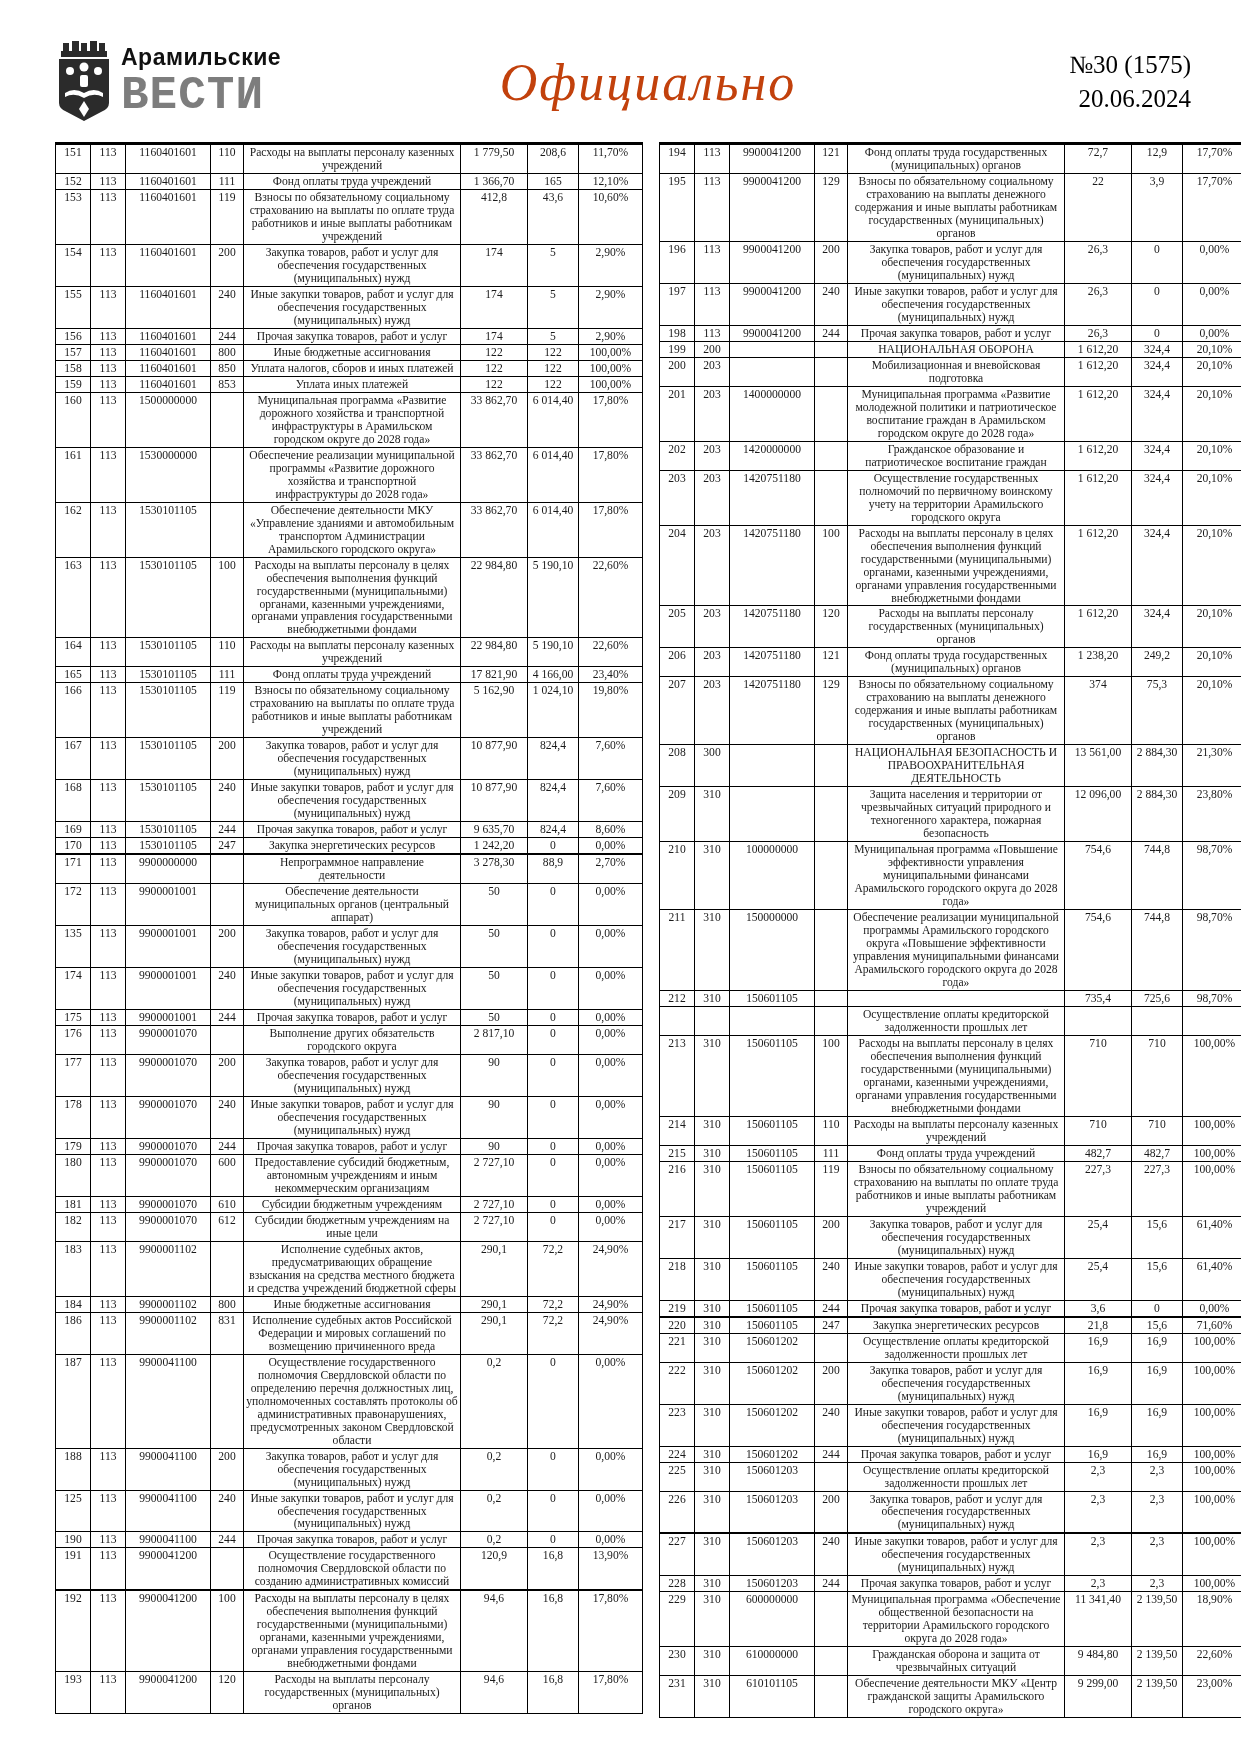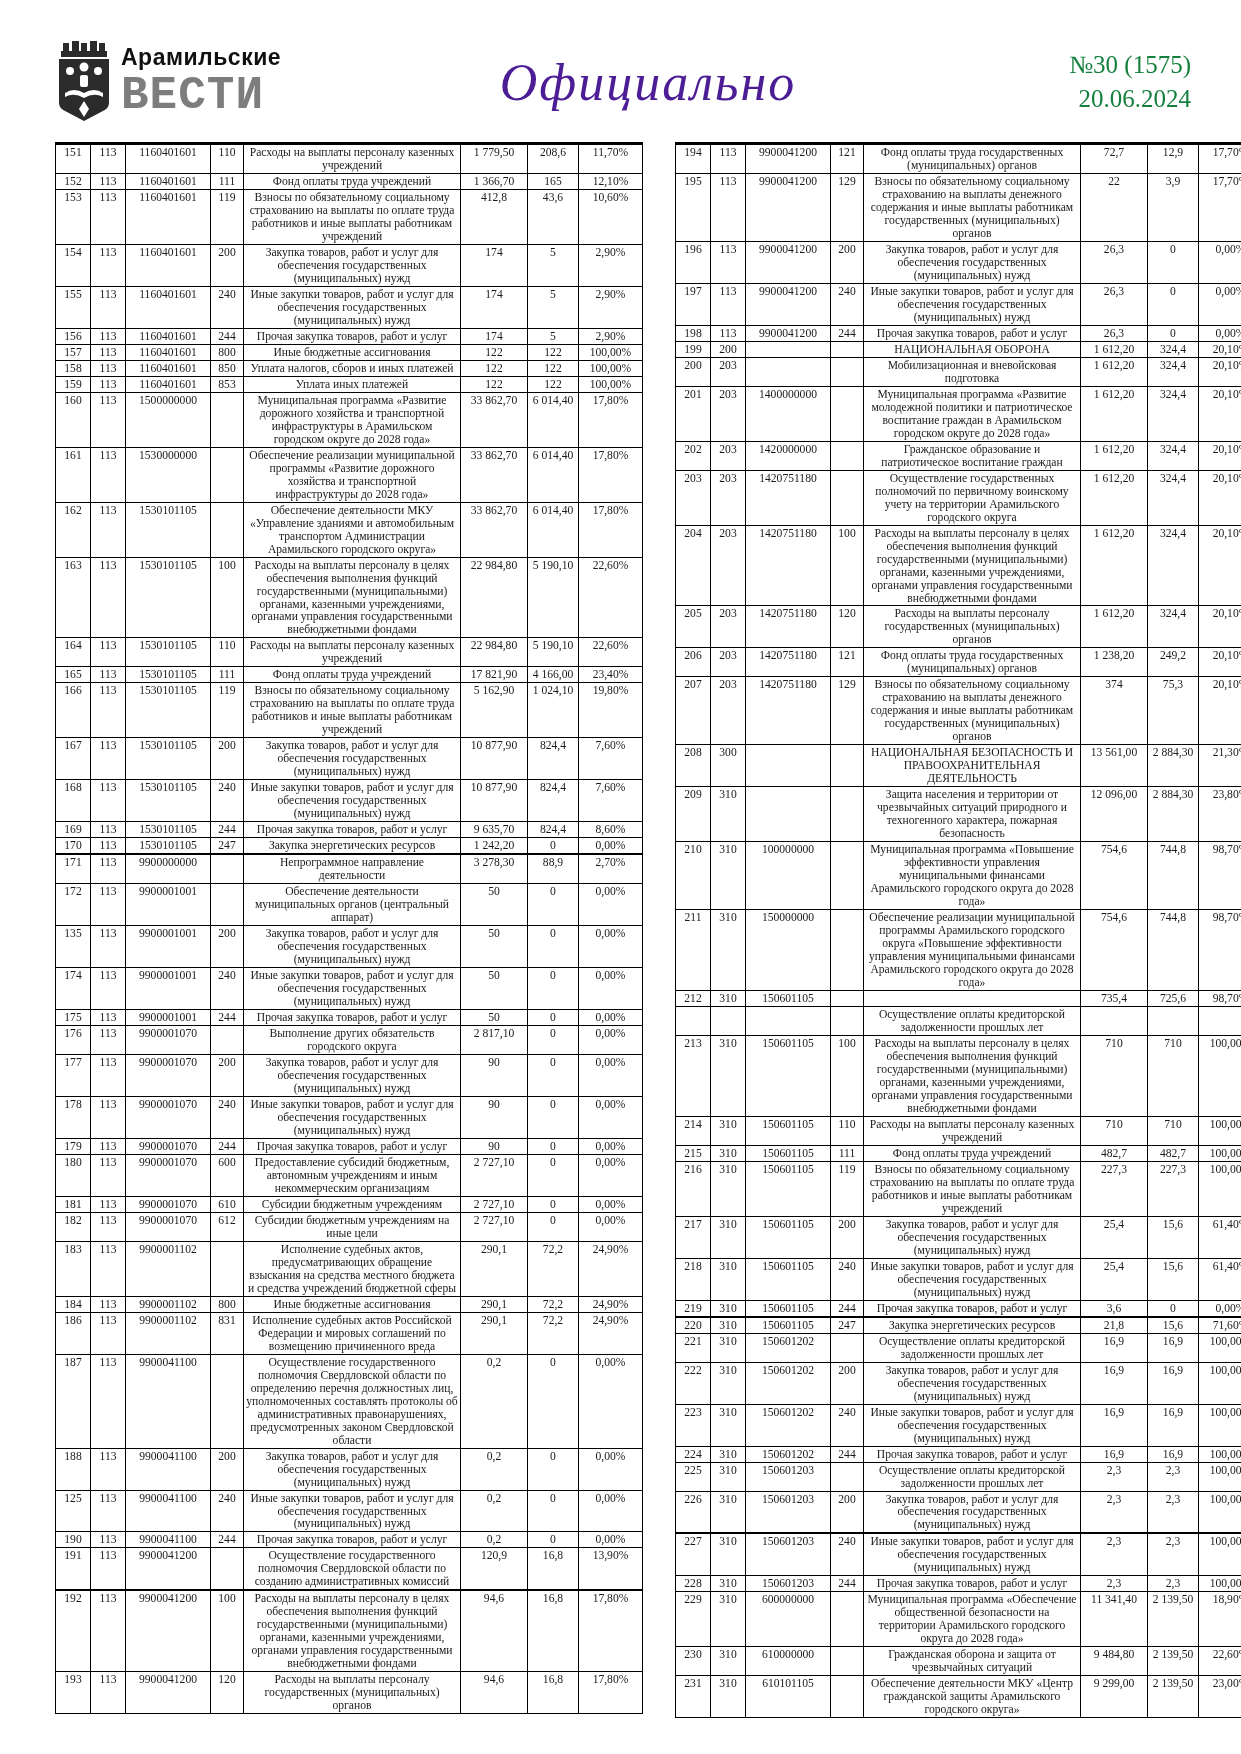--- a/index.html
+++ b/index.html
@@ -5,25 +5,25 @@
   html,body{margin:0;padding:0;background:#fff;}
   body{width:1241px;min-height:1754px;font-family:"Liberation Serif","DejaVu Serif",serif;color:#1a1a1a;}
   .page{width:1241px;min-height:1754px;box-sizing:border-box;padding:36px 50px 20px 55px;position:relative;}
   
   .header{display:flex;align-items:center;height:92px;margin-bottom:14px;}
   .brand{display:flex;align-items:center;width:250px;flex:none;}
   .crest{width:58px;height:82px;flex:none;margin-right:8px;}
   .brand-text{display:flex;flex-direction:column;line-height:1;}
   .brand-top{font-family:"Liberation Sans","DejaVu Sans",sans-serif;font-weight:bold;font-size:23px;color:#111;letter-spacing:0.5px;}
   .brand-bottom{font-family:Liberation Mono, monospace;font-weight:bold;font-size:46px;color:#7d7d7d;letter-spacing:1px;margin-top:4px;}
-  .section-title{flex:1;text-align:center;font-style:italic;font-size:52px;letter-spacing:2px;color:#4c1d95;padding-right:40px;}
-  .issue-block{width:160px;flex:none;text-align:right;font-size:25px;line-height:1.35;color:#15803d;}
+  .section-title{flex:1;text-align:center;font-style:italic;font-size:52px;letter-spacing:2px;color:#c2410c;padding-right:40px;}
+  .issue-block{width:160px;flex:none;text-align:right;font-size:25px;line-height:1.35;color:#000000;}
   .page-num{width:120px;flex:none;text-align:right;font-family:"Liberation Sans","DejaVu Sans",sans-serif;font-weight:bold;font-size:92px;line-height:0.9;color:#000;}
   
-  .tables{display:flex;gap:32px;align-items:flex-start;}
+  .tables{display:flex;gap:16px;align-items:flex-start;}
   table.budget{border-collapse:collapse;table-layout:fixed;width:557px;flex:none;font-size:11.6px;line-height:1.12;}
   table.budget td{border:1px solid #000;vertical-align:top;text-align:center;padding:1px 2px;overflow:hidden;word-wrap:break-word;}
   table.budget{border-top:3px solid #000;}
   table.budget tr.thick-top td{border-top:2.5px solid #000;}
   td.c0{width:30px;} td.c1{width:30px;} td.c2{width:80px;} td.c3{width:28px;}
   td.c4{width:212px;} td.c5{width:62px;} td.c6{width:46px;} td.c7{width:59px;}
 </style>
 </head>
 <body>
 

